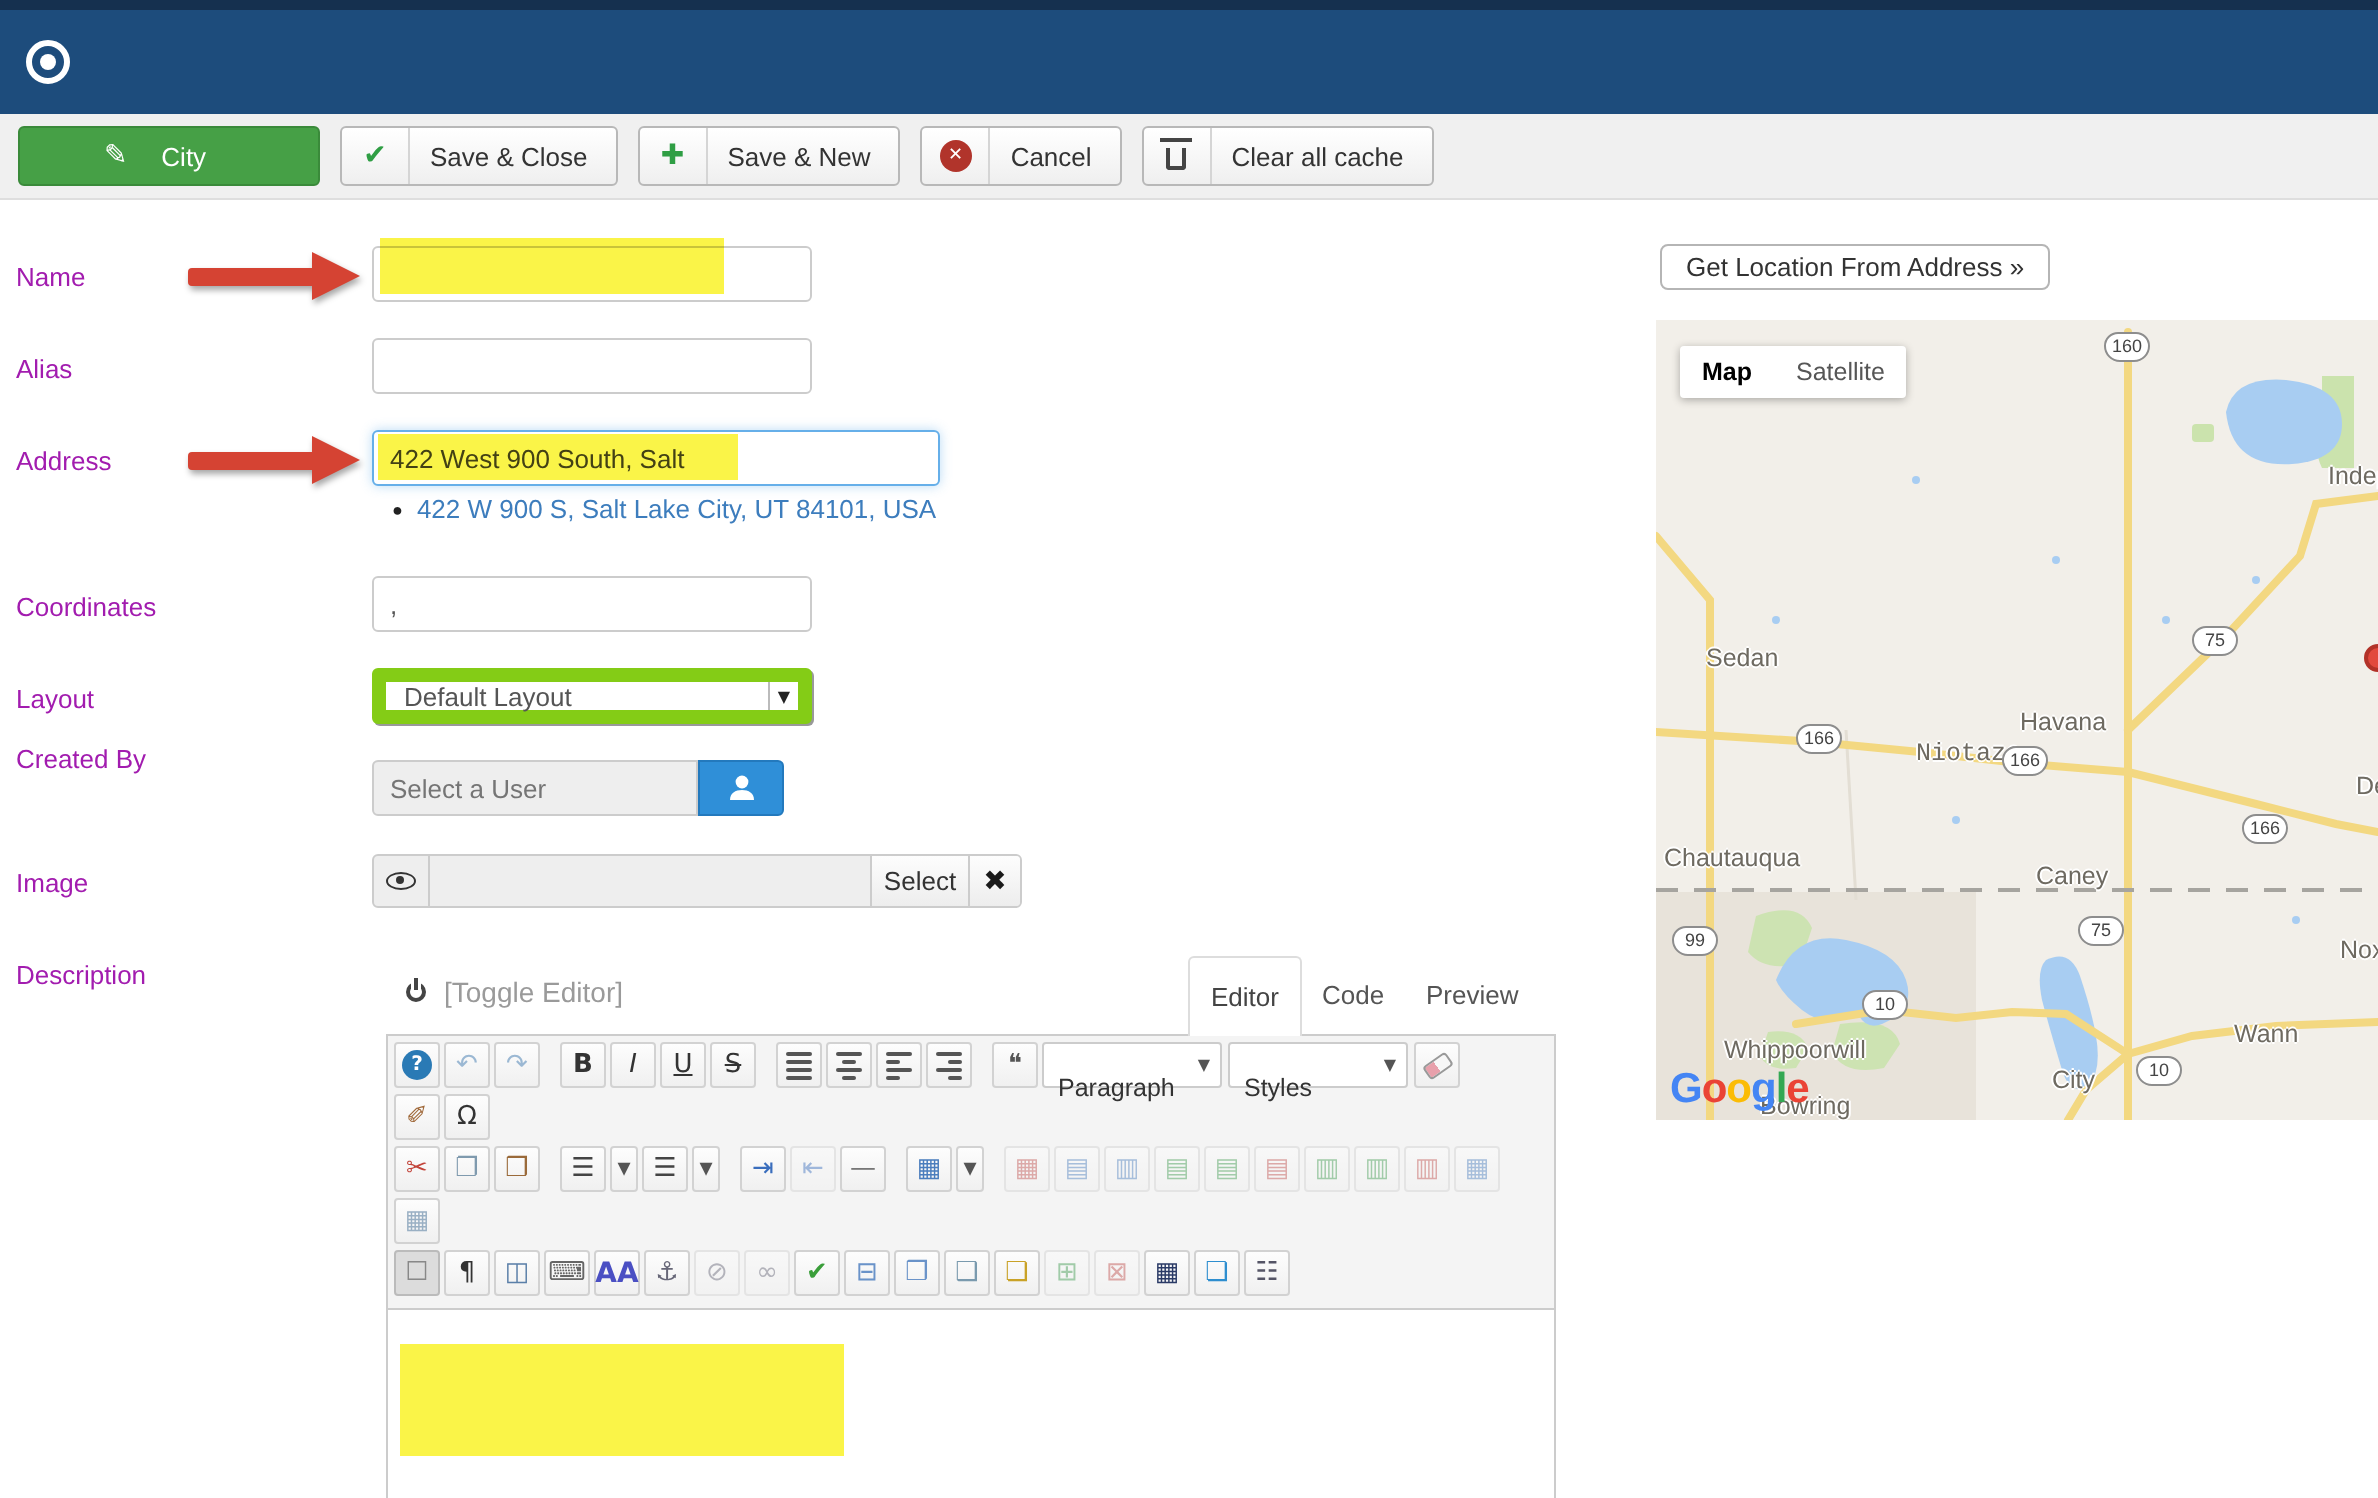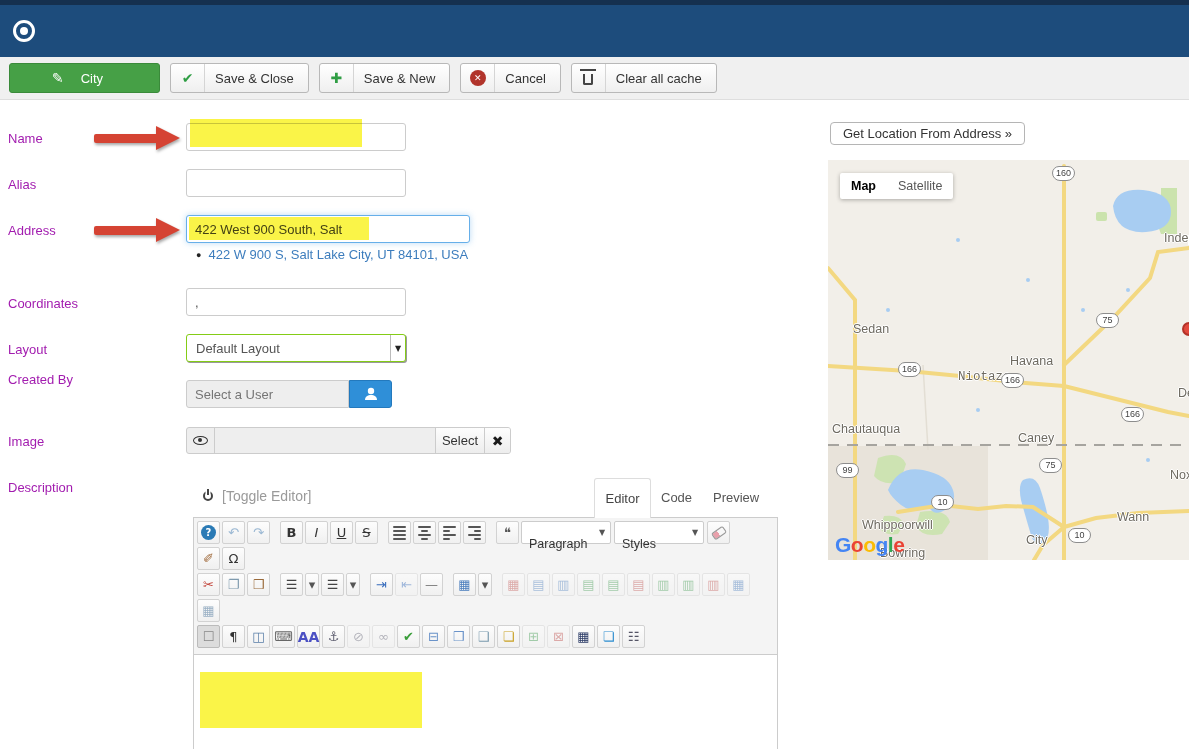--- a/index.html
+++ b/index.html
@@ -40,21 +40,21 @@
   .f-label { position:absolute; left:8px; font-size:13px; color:#a21caf; }
   .f-input { position:absolute; height:28px; border:1px solid #ccc; border-radius:3px; background:#fff;
     font-size:13px; color:#555; padding:0 8px; font-family:"Liberation Sans",sans-serif; }
   .f-input:disabled { background:#eee; color:#999; }
   #address-input { border-color:#66afe9; box-shadow:0 0 6px rgba(102,175,233,.45); color:#444; }
   #suggestion { position:absolute; left:196px; top:247px; font-size:13px; display:flex; align-items:center; }
   #suggestion .dot { color:#222; font-size:9px; margin-right:7px; }
   #suggestion a { color:#3d7dbd; text-decoration:none; }
 
   
-  #layout-select { position:absolute; left:186px; top:334px; width:220px; height:28px; border:1px solid #84cc16;
+  #layout-select { position:absolute; left:186px; top:334px; width:220px; height:28px; border:7px solid #84cc16;
     border-radius:3px; background:#fff; display:flex; align-items:center; font-size:13px; color:#555;
     box-shadow:1px 1px 0 #999; }
   #layout-select .val { flex:1; padding-left:9px; }
   #layout-select .arr { width:15px; height:100%; border-left:1px solid #bbb; display:flex; align-items:center;
     justify-content:center; font-size:8px; color:#222; }
 
   
   #createdby-btn { position:absolute; left:349px; top:380px; width:43px; height:28px; background:#2f8fd8;
     border:1px solid #2379bd; border-radius:0 3px 3px 0; display:flex; align-items:center; justify-content:center;
     cursor:pointer; }

